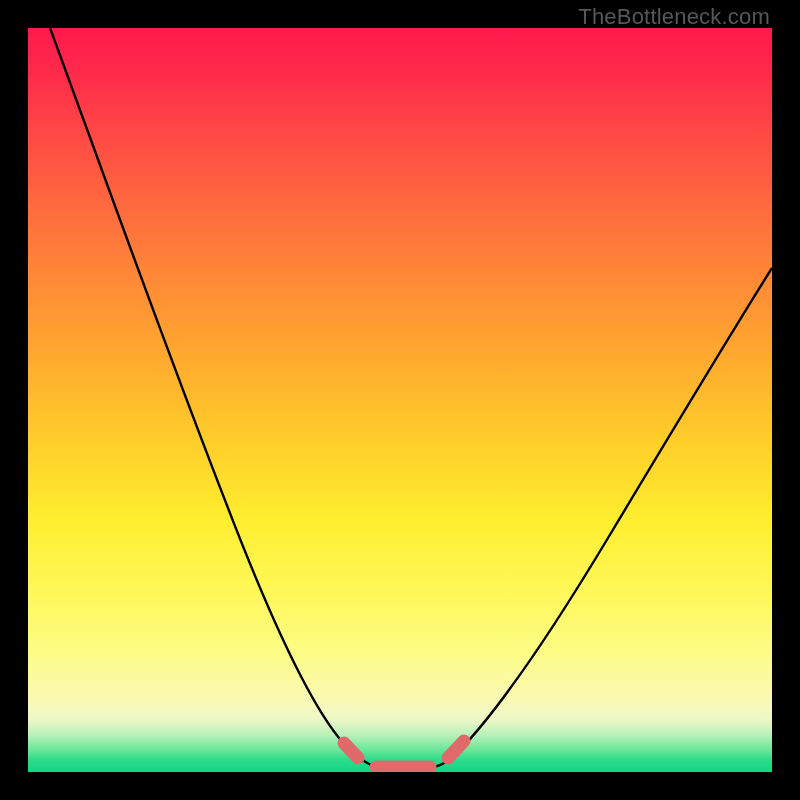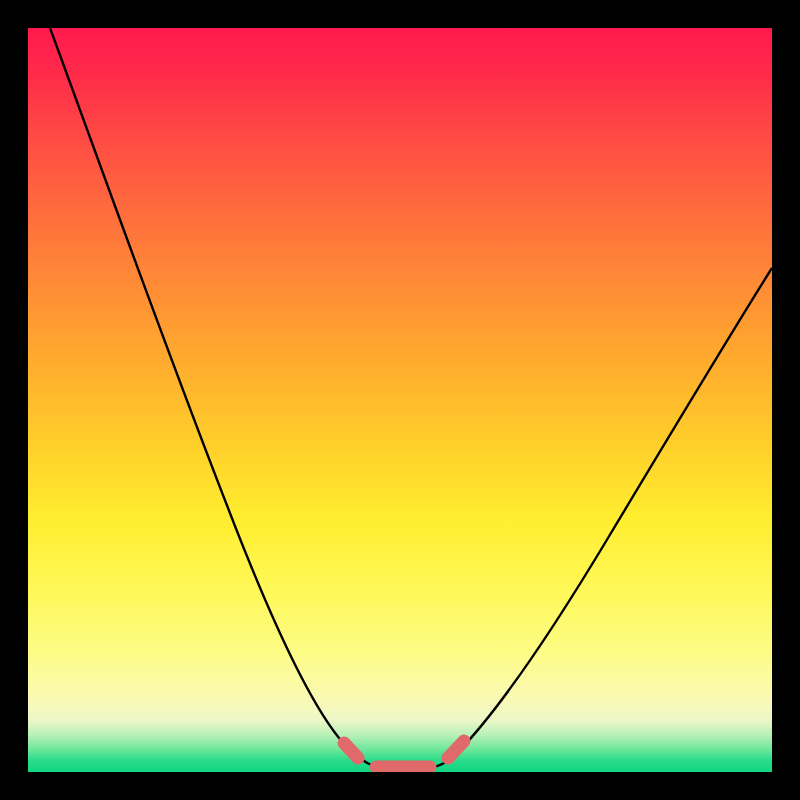--- a/index.html
+++ b/index.html
@@ -80,13 +80,14 @@
                C 470 682, 520 610, 580 510
                C 640 410, 700 310, 744 240" fill="none" stroke="#000" stroke-width="2.4"></path>
 
       <g stroke="#e06a6a" stroke-width="13" stroke-linecap="round" fill="none">
         <path d="M 316 715 L 330 730"></path>
         <path d="M 348 739 L 402 739"></path>
         <path d="M 420 730 L 436 713"></path>
       </g>
     </svg>
   </div>
+  <div class="watermark">TheBottleneck.com</div>
 </div>
 
 </body></html>

